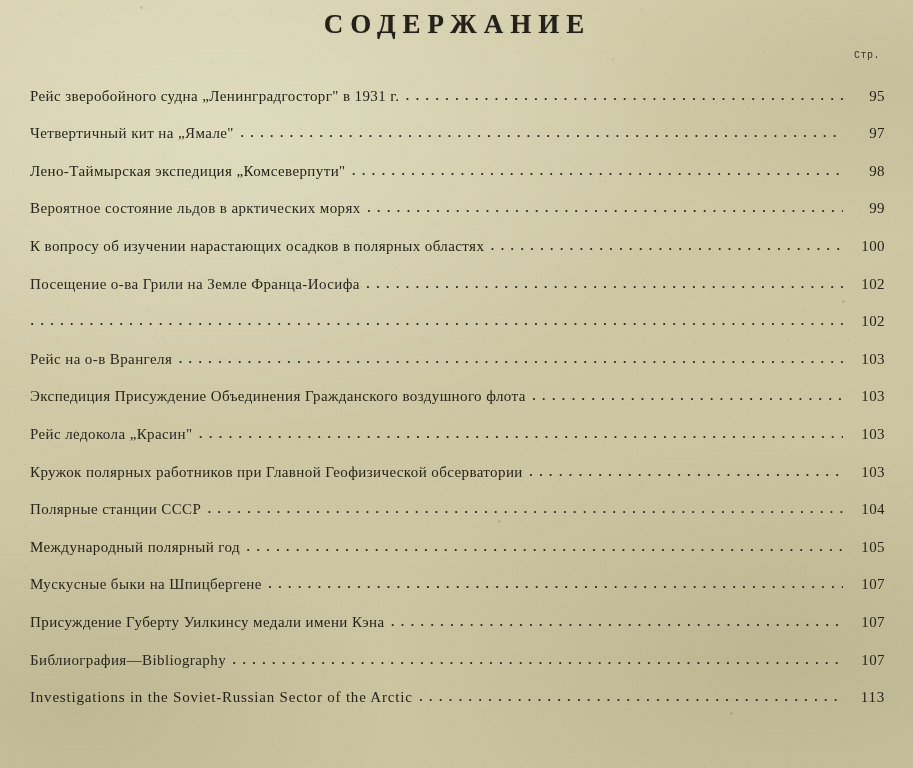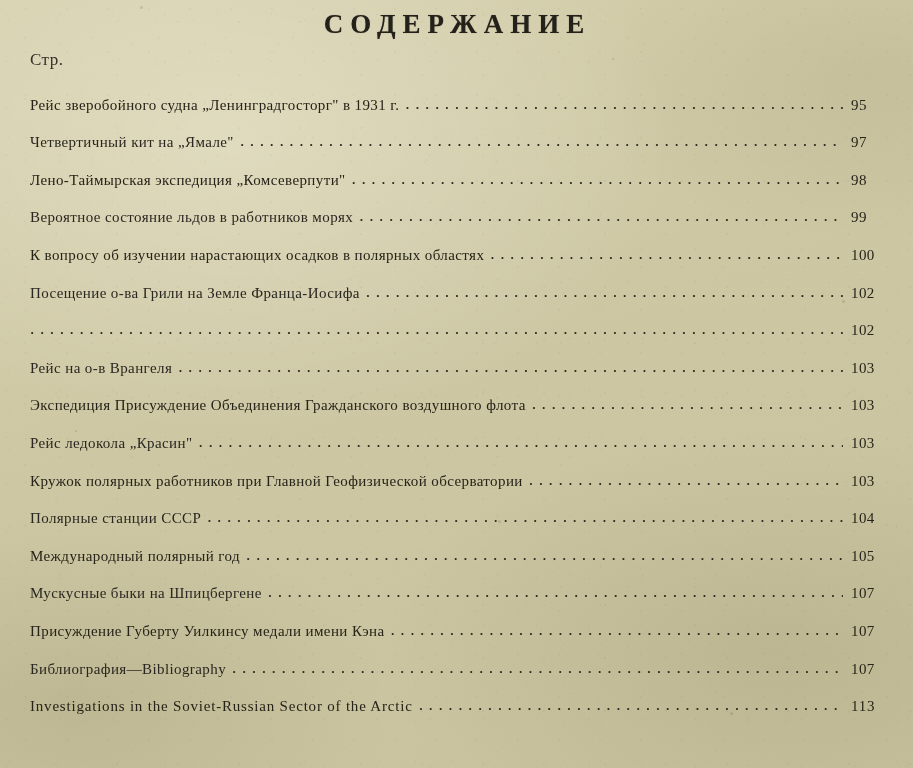--- a/index.html
+++ b/index.html
@@ -61,26 +61,27 @@
     text-align: center;
     font-size: 27px;
     letter-spacing: 7px;
     font-weight: 600;
     color: #24211b;
     padding-top: 9px;
     text-shadow: 0 0 1px rgba(40,36,28,0.35);
   }
 
   .col-head {
-    text-align: left;
-    font-size: 17px;
+    text-align: right;
+    font-size: 10px;
     color: #35312a;
     padding-right: 5px;
     margin-top: 10px;
     letter-spacing: 0.5px;
+    font-family: Liberation Mono, monospace;
   }
 
   .toc {
     margin-top: 6px;
   }
 
   .toc-row {
     display: flex;
     align-items: flex-end;
     font-size: 15px;
@@ -107,21 +108,21 @@
     bottom: 0;
     white-space: nowrap;
     letter-spacing: 5.5px;
     font-size: 17.5px;
     color: #2b2820;
   }
 
   .toc-page {
     padding-left: 8px;
     min-width: 34px;
-    text-align: left;
+    text-align: right;
     white-space: nowrap;
   }
 
   .toc-row.latin .toc-label,
   .toc-row.latin .toc-page {
     letter-spacing: 0.8px;
   }
 
   
   .toc-row:nth-child(odd) .toc-label { color: #262318; }
@@ -160,21 +161,21 @@
         <span class="toc-page">97</span>
       </div>
 
       <div class="toc-row">
         <span class="toc-label">Лено-Таймырская экспедиция „Комсеверпути"</span>
         <span class="leader"></span>
         <span class="toc-page">98</span>
       </div>
 
       <div class="toc-row">
-        <span class="toc-label">Вероятное состояние льдов в работников морях</span>
+        <span class="toc-label">Вероятное состояние льдов в арктических морях</span>
         <span class="leader"></span>
         <span class="toc-page">99</span>
       </div>
 
       <div class="toc-row">
         <span class="toc-label">К вопросу об изучении нарастающих осадков в полярных областях</span>
         <span class="leader"></span>
         <span class="toc-page">100</span>
       </div>
 

